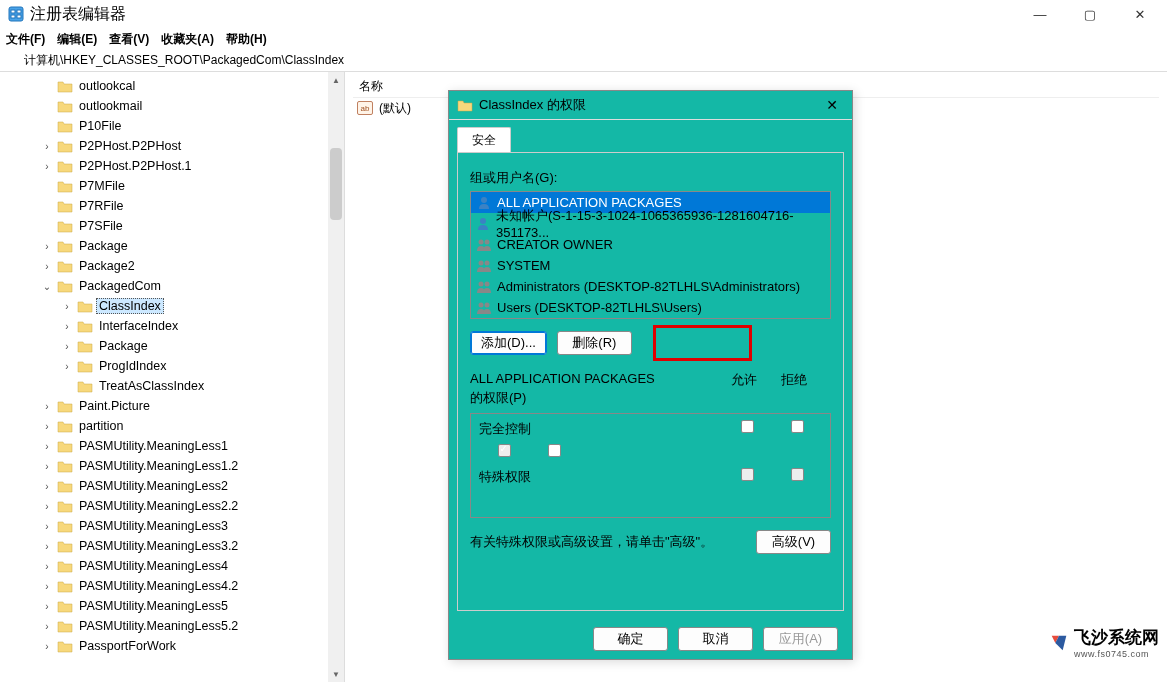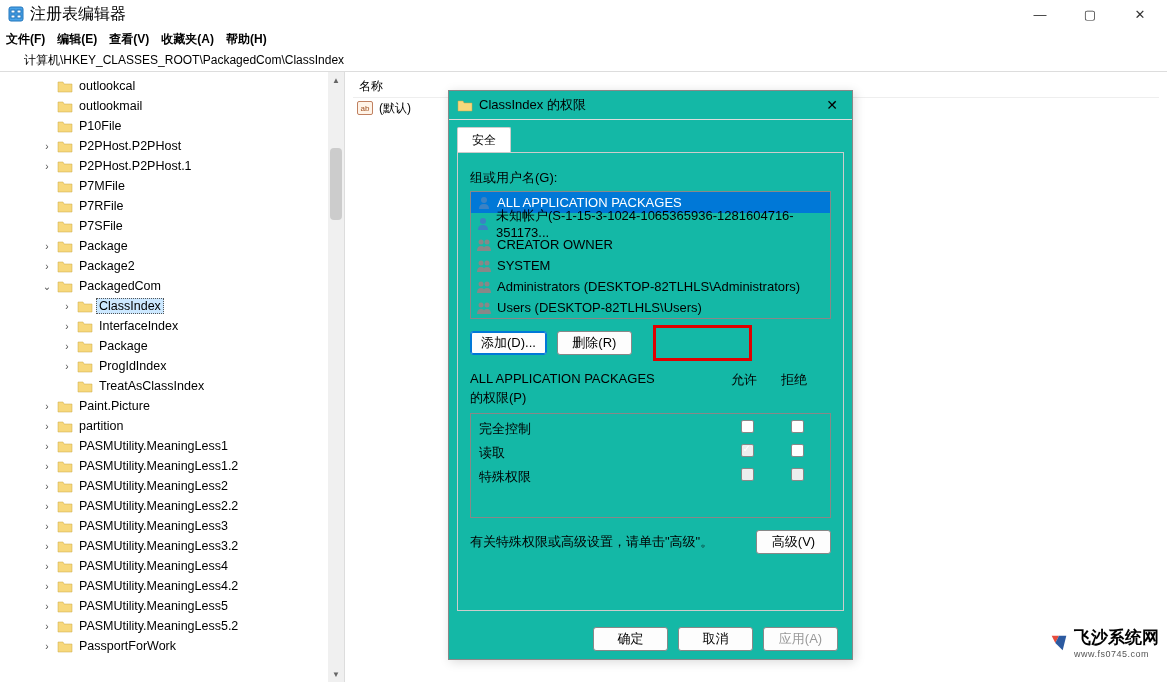--- a/index.html
+++ b/index.html
@@ -441,21 +441,20 @@
       </div>
       <span>的权限(P)</span>
     </div>
     <div class="perm-table" id="permtable">
         <div class="perm-row">
           <span class="pname">完全控制</span>
           <span class="pcol"><span class="cb"></span></span>
           <span class="pcol"><span class="cb"></span></span>
         </div>
         <div class="perm-row">
-          <span class="pname">读取</span>
           <span class="pcol"><span class="cb checked dimmed"></span></span>
           <span class="pcol"><span class="cb"></span></span>
         </div>
         <div class="perm-row">
           <span class="pname">特殊权限</span>
           <span class="pcol"><span class="cb dimmed"></span></span>
           <span class="pcol"><span class="cb dimmed"></span></span>
         </div>
       </div>
     <div class="adv-row">

